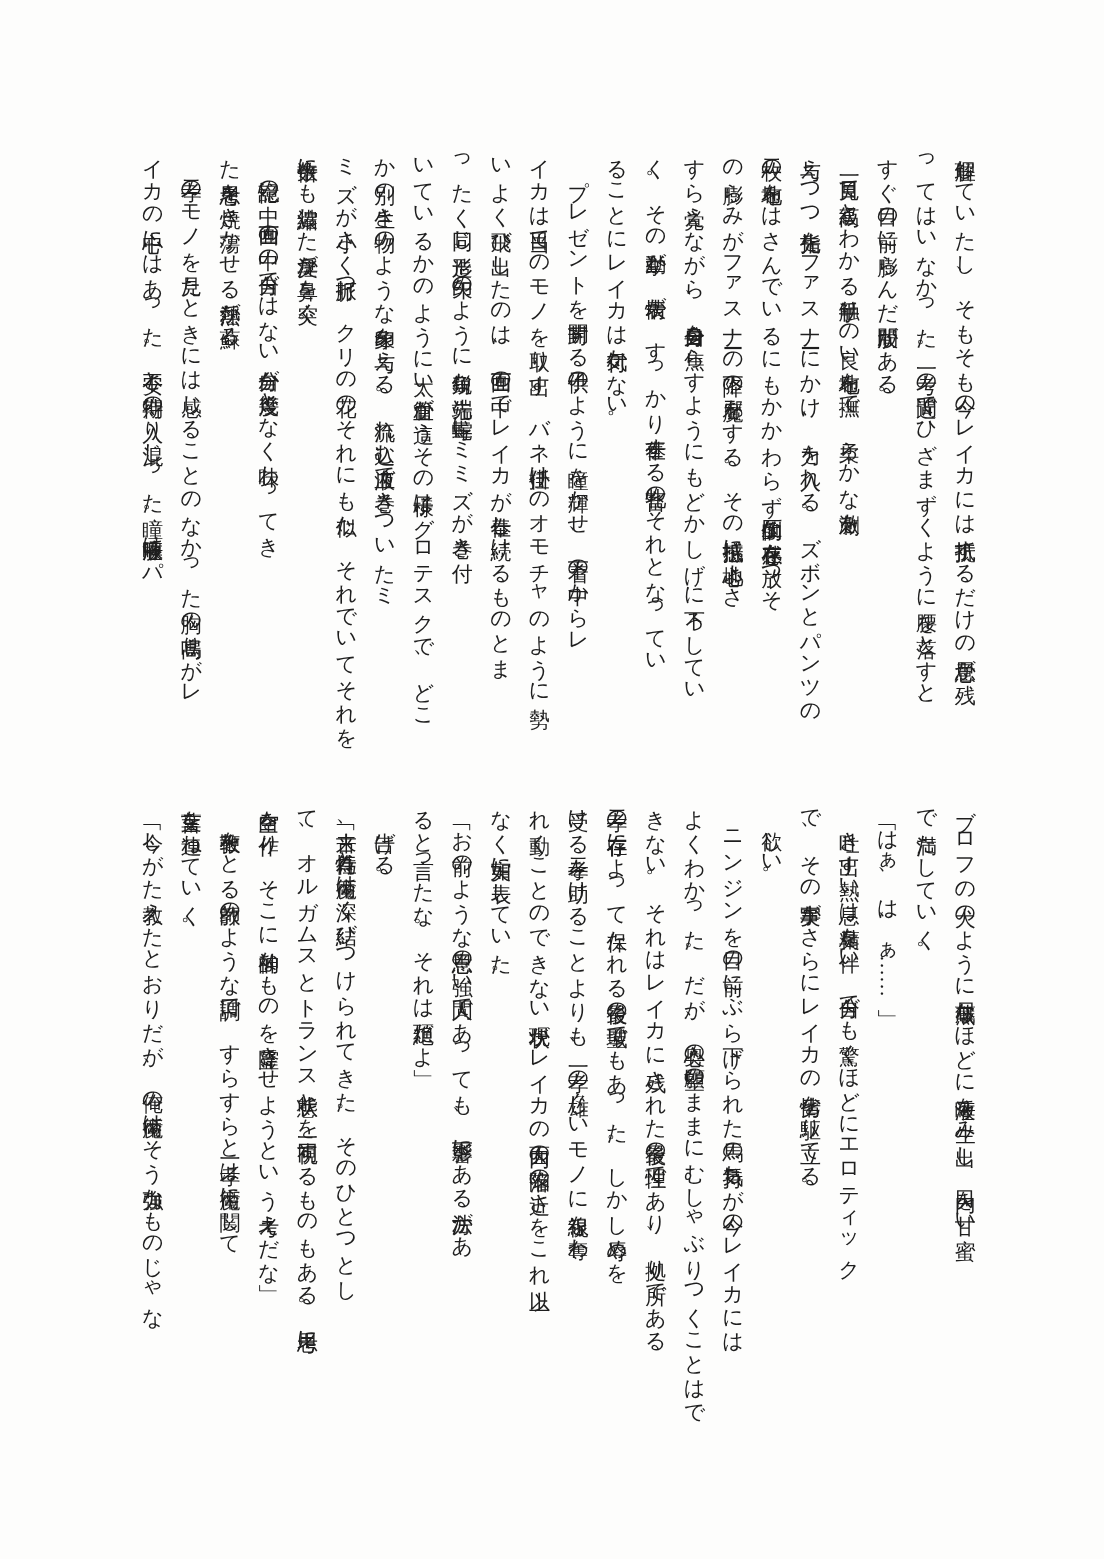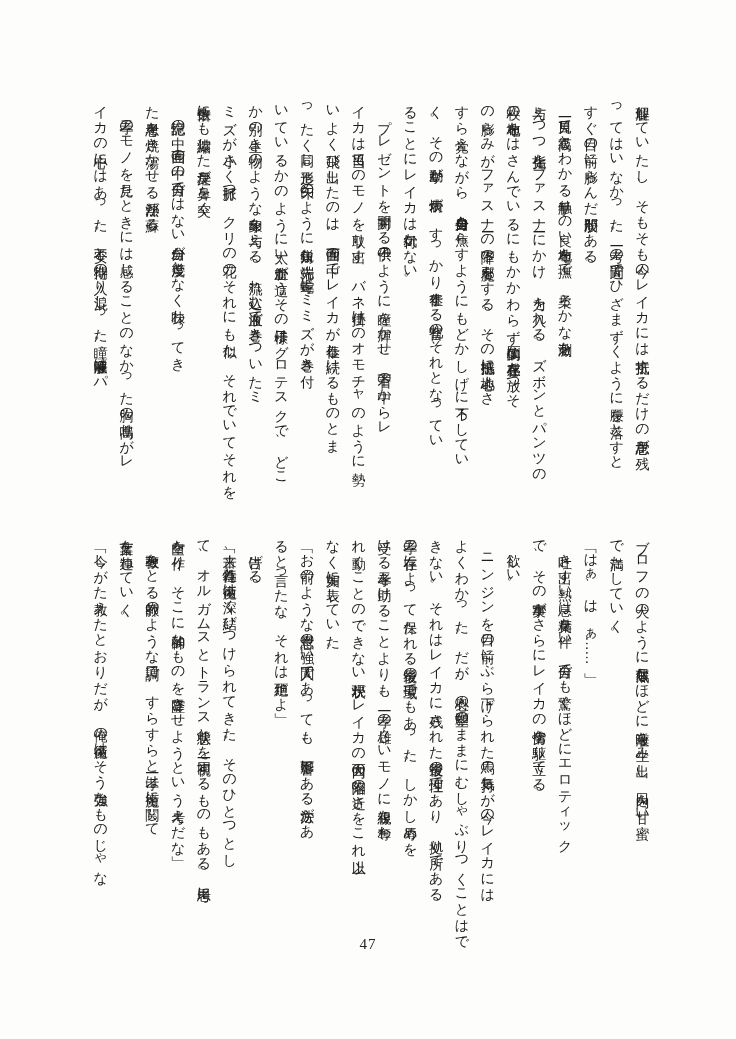--- a/index.html
+++ b/index.html
@@ -88,15 +88,14 @@
       <p class="tcol">ると言ったな。それは絶頂だよ」</p>
       <p class="tcol">　告げる。</p>
       <p class="tcol">　「古来、性行為と魔術は深く結びつけられてきた。そのひとつとし</p>
       <p class="tcol">て、オルガムスとトランス状態とを同一視するものもある。思考に</p>
       <p class="tcol">空白を作り、そこに神的なものを降霊させようという考えだな」</p>
       <p class="tcol">　教鞭をとる教師のような口調で、すらすらと一孝は魔術に関して</p>
       <p class="tcol">言葉を連ねていく。</p>
       <p class="tcol">　「今しがた教えたとおりだが、俺の魔術はそう強力なものじゃな</p>
     </div>
 
-  <div class="page-number">47</div>
 
 </div>
 
 </body></html>

